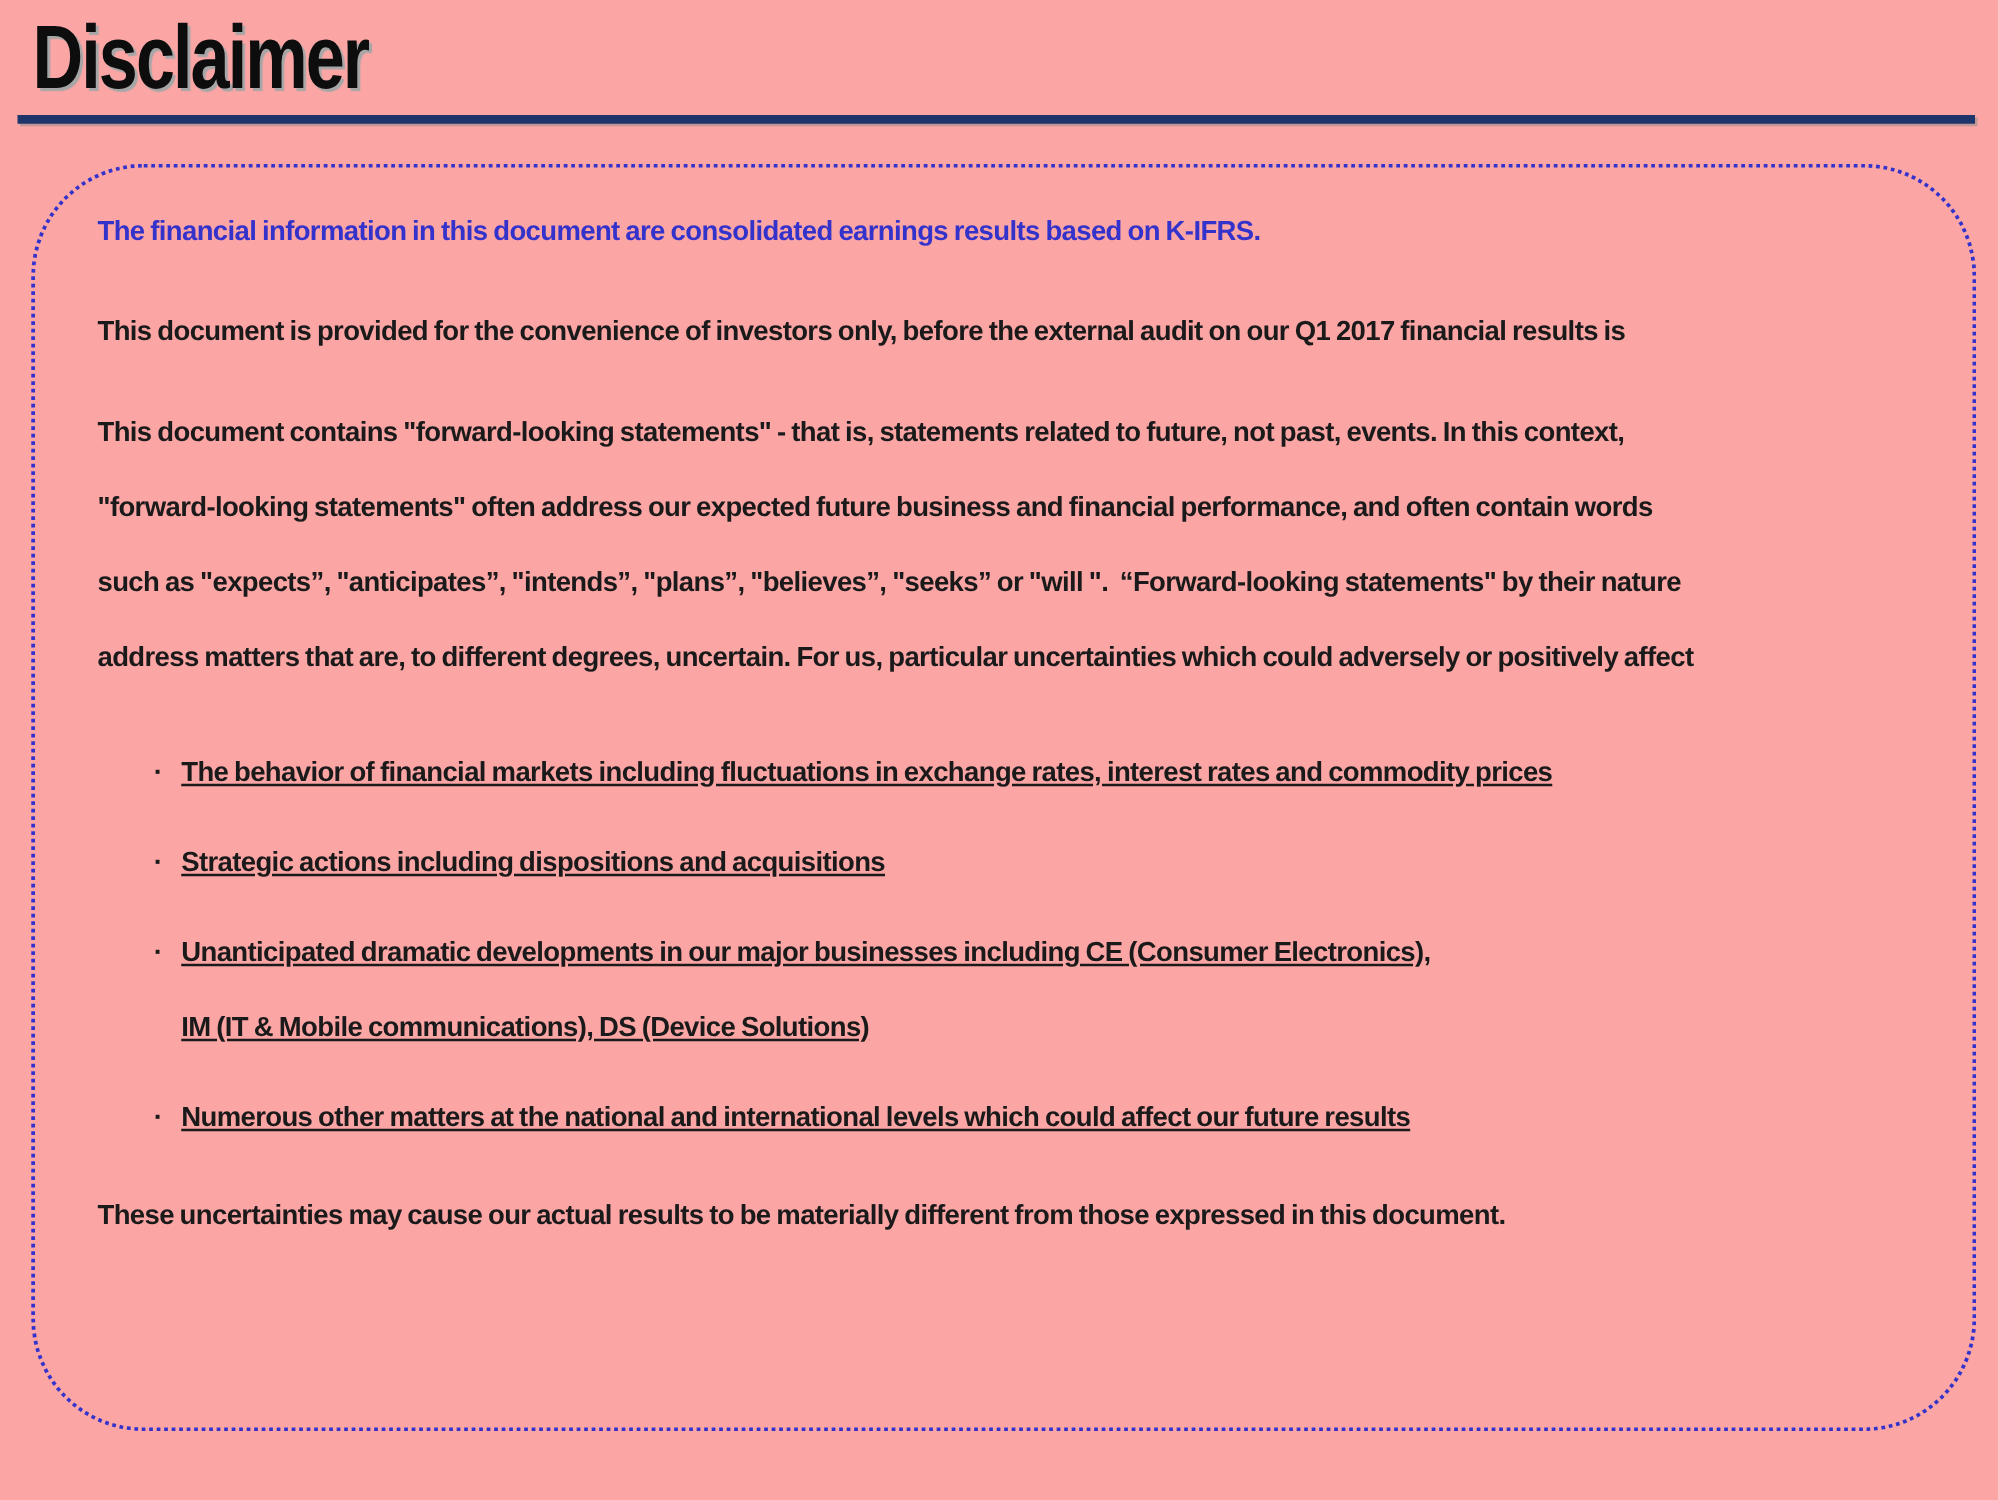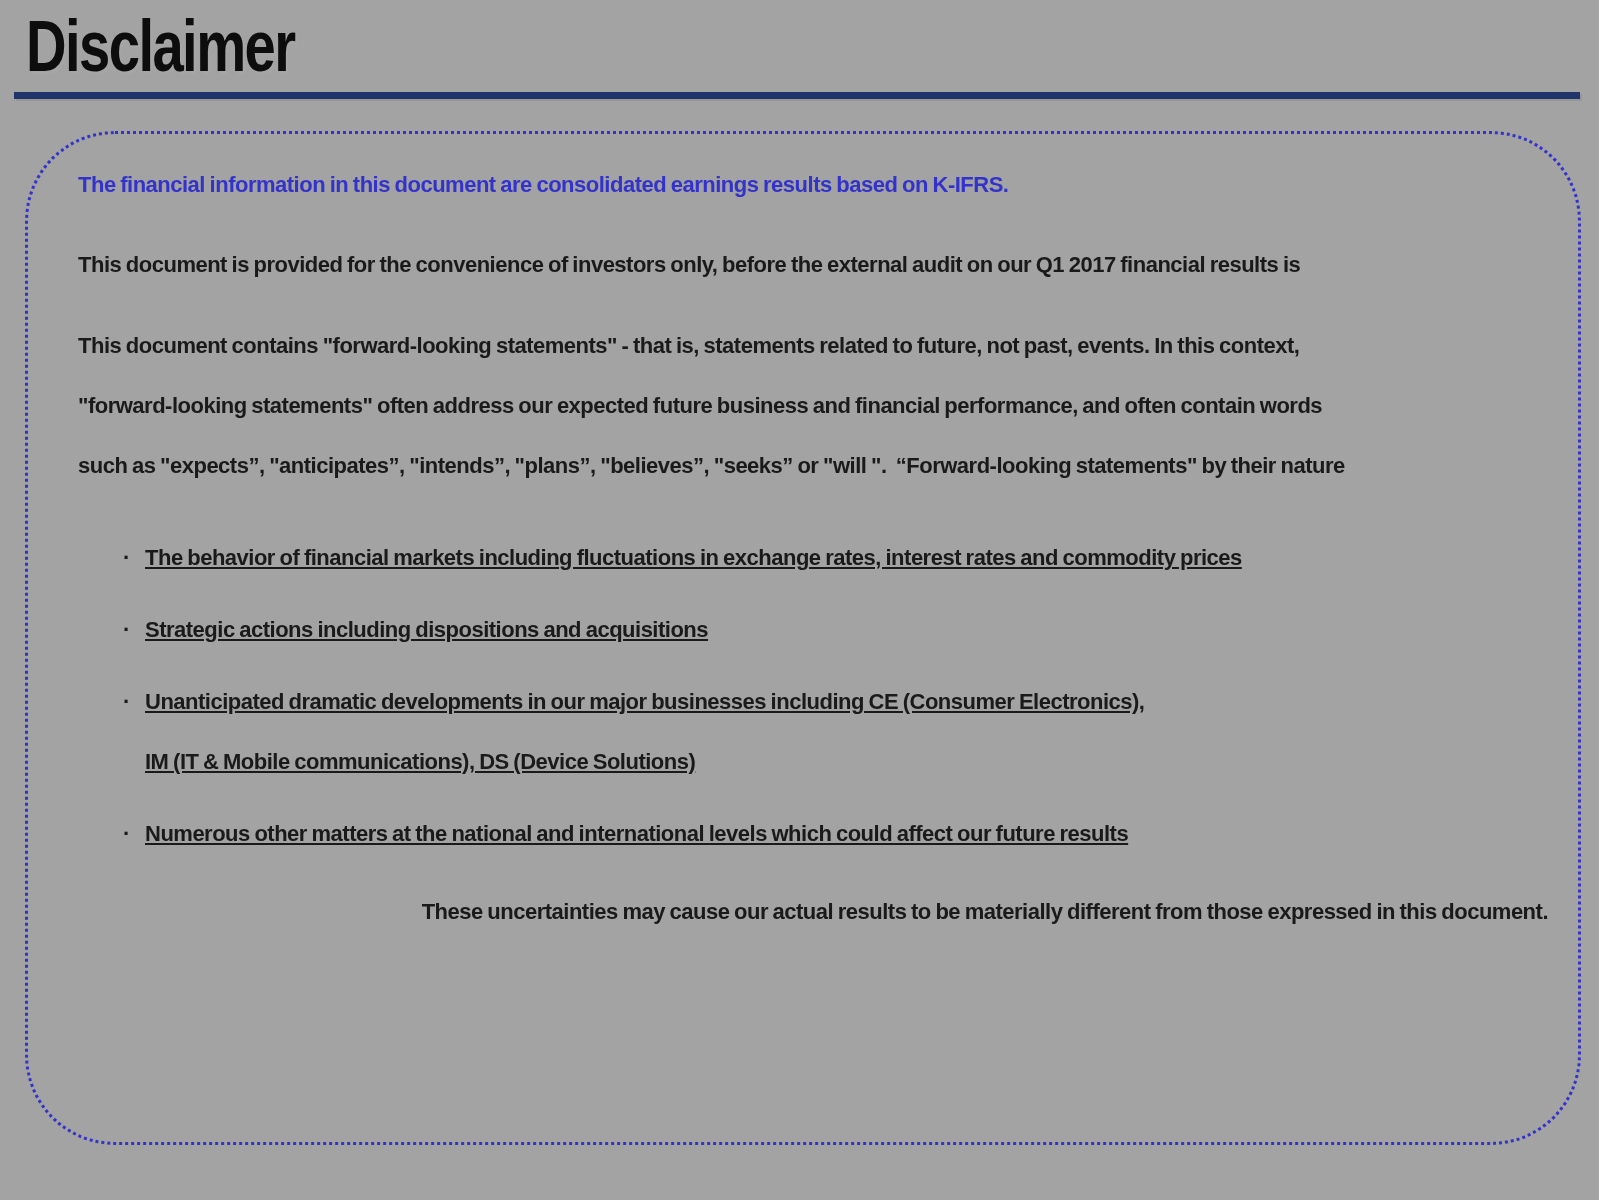--- a/index.html
+++ b/index.html
@@ -1,20 +1,20 @@
 <!DOCTYPE html>
 <html><head>
 <meta charset="utf-8">
 <style>
   html, body { margin: 0; padding: 0; background: #ffffff; }
   .slide {
     position: relative;
     width: 1599px;
     height: 1200px;
-    background: #a3a3a3;
+    background: #fca5a5;
     font-family: "Liberation Sans", sans-serif;
     font-weight: bold;
     color: #1a1a1a;
     overflow: hidden;
   }
 
   
   .page-title {
     position: absolute;
     left: 26px;
@@ -73,21 +73,21 @@
   .bullet-item { display: flex; align-items: flex-start; }
   .bullet-item + .bullet-item { margin-top: 12px; }
   .bullet-dot {
     flex: 0 0 22px;
     width: 22px;
     font-size: 22px;
     line-height: 60px;
   }
   .bullet-lines { flex: 1 1 auto; text-decoration: underline; }
 
-  .closing { margin-top: 18px; text-align: right; }
+  .closing { margin-top: 18px; }
 </style>
 </head>
 <body>
 
 <div class="slide">
 
   <h1 class="page-title">Disclaimer</h1>
 
   <div class="title-rule"></div>
 
@@ -98,20 +98,21 @@
     </p>
 
     <div class="para para-audit">
       <div class="line">This document is provided for the convenience of investors only, before the external audit on our Q1 2017 financial results is</div>
     </div>
 
     <div class="para para-forward">
       <div class="line">This document contains "forward-looking statements" - that is, statements related to future, not past, events. In this context,</div>
       <div class="line">"forward-looking statements" often address our expected future business and financial performance, and often contain words</div>
       <div class="line">such as "expects”, "anticipates”, "intends”, "plans”, "believes”, "seeks” or "will ".  “Forward-looking statements" by their nature</div>
+      <div class="line">address matters that are, to different degrees, uncertain. For us, particular uncertainties which could adversely or positively affect</div>
     </div>
 
     <ul class="bullet-list">
 
       <li class="bullet-item">
         <span class="bullet-dot">·</span>
         <div class="bullet-lines">
           <div class="line">The behavior of financial markets including fluctuations in exchange rates, interest rates and commodity prices</div>
         </div>
       </li>

